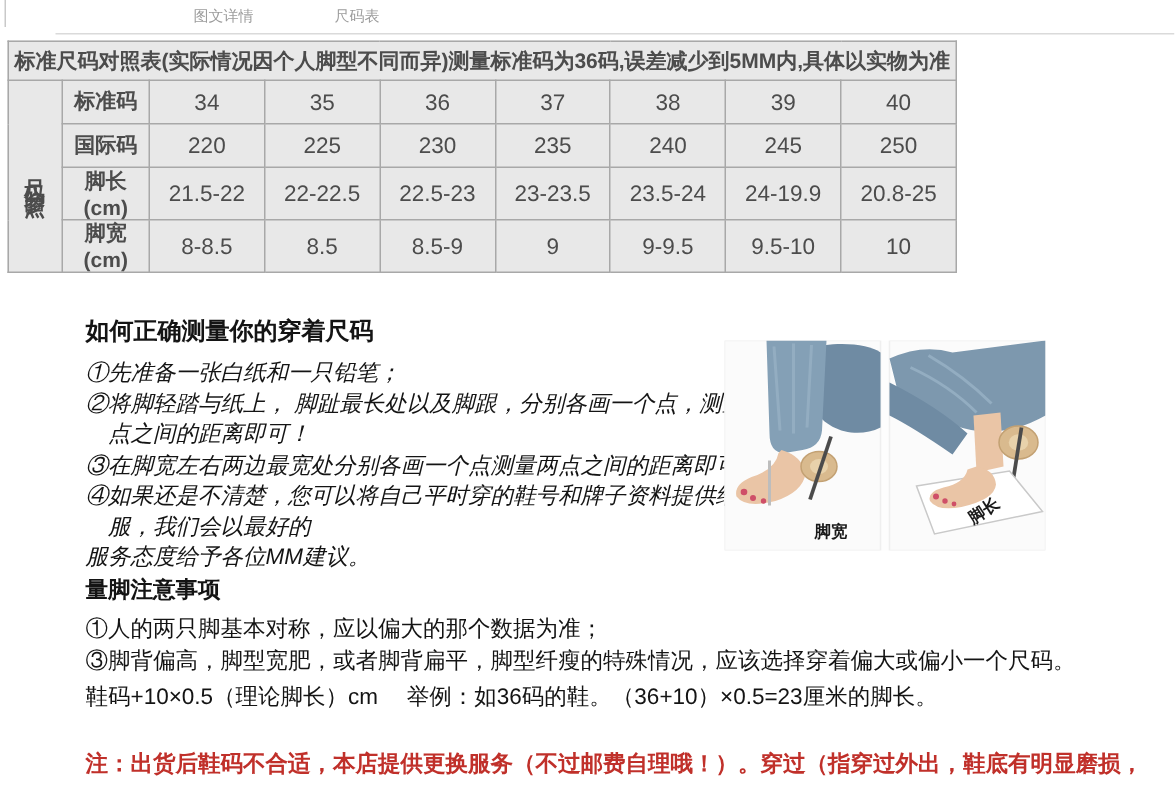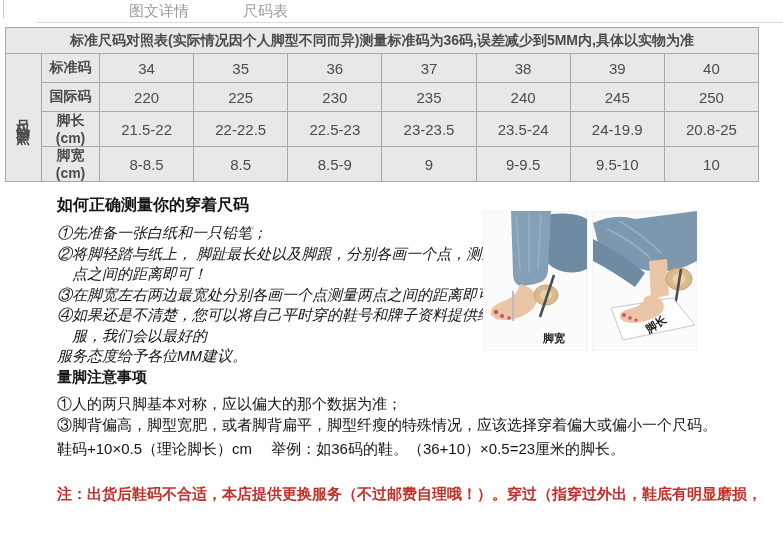--- a/index.html
+++ b/index.html
@@ -5,37 +5,37 @@
   * { box-sizing: border-box; }
   html,body { margin:0; padding:0; }
   body {
     width:783px; height:533px; background:#ffffff; overflow:hidden;
     font-family:"Liberation Sans", sans-serif; color:#141414; position:relative;
   }
 
   
   .tabbar { height:22px; display:flex; align-items:center; padding-left:129px; position:relative; }
   .tabbar::before { content:""; position:absolute; left:3px; top:0; width:1px; height:18px; background:#c9c9c9; }
-  .tab { font-size:15px; color:#9c9c9c; margin-right:54px; cursor:pointer; white-space:nowrap; }
+  .tab { font-size:10px; color:#9c9c9c; margin-right:54px; cursor:pointer; white-space:nowrap; }
   .tabbar-underline { border-top:1px solid #dadada; margin-left:37px; height:0; }
 
   
-  table.size { border-collapse:collapse; table-layout:fixed; width:754px; margin:4px 0 0 5px;
+  table.size { border-collapse:collapse; table-layout:fixed; width:633px; margin:4px 0 0 5px;
                background:#e8e8e8; color:#4c4c4c; }
   table.size td { border:1px solid #a8a8a8; text-align:center; vertical-align:middle; padding:0; }
   td.cap { height:26px; font-weight:bold; font-size:14px; letter-spacing:0; }
   td.side { font-weight:bold; font-size:14px; }
   td.side span { writing-mode:vertical-rl; text-orientation:upright; letter-spacing:4px; line-height:1; }
   td.rowlab { font-weight:bold; font-size:14px; height:29px; }
   td.val { font-size:15px; height:29px;margin-top:28px; }
 
   
   .content { padding:13px 0 0 57px; }
   .guide { position:relative; }
-  .guide-title { font-size:16px; font-weight:bold; margin:0 0 7px 0; }
+  .guide-title { font-size:16px; font-weight:bold; margin:16px 0 7px 0; }
   .gline { font-size:15px; line-height:20.5px; white-space:nowrap;font-style:italic; }
   .indent { padding-left:15px; }
 
   .notice { margin-top:1px; }
   .notice-title { font-size:15px; font-weight:bold; margin:0 0 6px 0; }
   .nline { font-size:15px; line-height:21px; white-space:nowrap; }
   .formula { font-size:15px; line-height:21px; margin-top:3px; white-space:nowrap; }
 
   .warning { margin-top:24px; color:#c0302a; font-family:"Liberation Serif", serif;
              font-weight:bold; font-size:15px; line-height:23px; }

